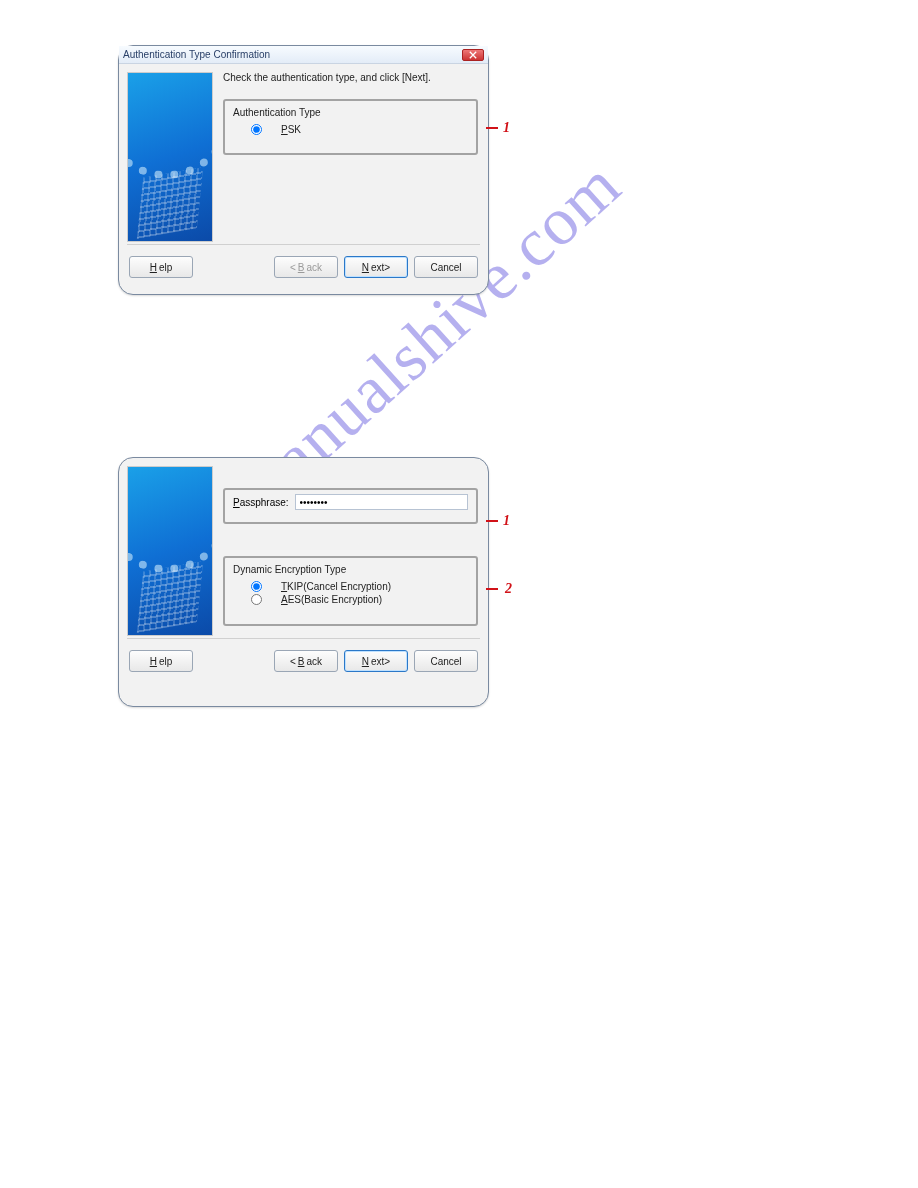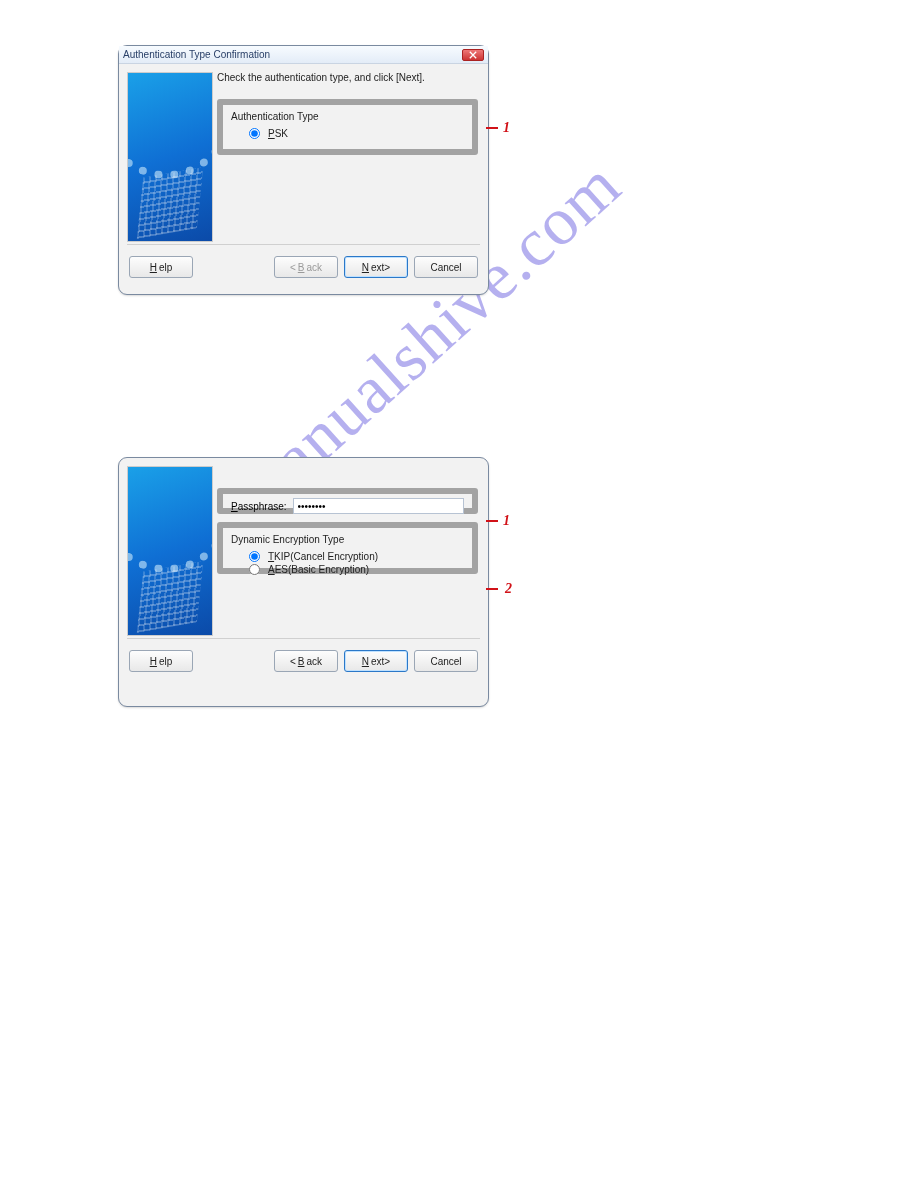--- a/index.html
+++ b/index.html
@@ -10,21 +10,21 @@
     height: 1188px;
     font-family: Tahoma, Arial, sans-serif;
     position: relative;
   }
   .page { position: relative; width: 918px; height: 1188px; }
 
   .dialog {
     position: absolute;
     width: 371px;
     border: 1px solid #7a8aa0;
-    border-radius: 9px;
+    border-radius: 15px;
     background: #f2f2f2;
     box-shadow: 0 1px 2px rgba(0,0,0,.15);
   }
   .dlg1 { left: 118px; top: 45px; height: 250px; }
   .dlg2 { left: 118px; top: 457px; height: 250px; }
 
   .titlebar {
     display: flex; align-items: center; justify-content: space-between;
     height: 18px;
     background: linear-gradient(#f7fbff,#e3ecf7);
@@ -59,31 +59,31 @@
   .sidebar-img::after {
     content:""; position:absolute; width:60px; height:60px;
     bottom:8px; left:12px;
     background:
       repeating-linear-gradient(0deg, rgba(255,255,255,.35) 0 2px, transparent 2px 6px),
       repeating-linear-gradient(90deg, rgba(255,255,255,.25) 0 2px, transparent 2px 6px);
     transform: skewY(-10deg) skewX(-6deg);
     opacity:.75;
   }
 
-  .content { flex: 1; padding: 8px 10px 0 4px; position: relative; }
+  .content { flex: 1; padding: 8px 10px 0 10px; position: relative; }
   .instruction { font-size: 10px; color: #222; line-height: 1.25; }
 
   
   .callout {
-    border: 6px solid #a3a3a3; border-radius: 3px;
+    border: 2px solid #a3a3a3; border-radius: 3px;
     padding: 6px 8px 8px 8px; margin-top: 14px; position: relative;
   }
   .callout-short { margin-top: 10px; padding: 4px 8px; }
   .callout-title { font-size: 10px; color: #222; margin-bottom: 4px; }
-  .radio-row { font-size: 10px; color: #222; display:flex; align-items:center; gap:8px; padding:2px 0 0 18px;}
+  .radio-row { font-size: 10px; color: #222; display:flex; align-items:center; gap:19px; padding:2px 0 0 18px;}
   .radio-row input[type="radio"] { width: 11px; height: 11px; margin:0; }
   .radio-row .ul { text-decoration: underline; }
 
   .inline-field { display:flex; align-items:center; gap:6px; font-size:10px;}
   .inline-field label .ul { text-decoration: underline; }
   .inline-field input[type="password"], .inline-field input[type="text"] {
     flex:1; height:16px; font-size:10px; padding:0 4px;
     border:1px solid #b7c3d3; background:#fff;
   }
 
@@ -176,30 +176,30 @@
         </button>
       <button class="btn">Cancel</button>
     </div>
   </div>
 
   <div class="dialog dlg2">
     <div class="body-row">
       <div class="sidebar-img"></div>
       <div class="content">
 
-        <div class="callout callout-short" style="margin-top:22px; height:26px;">
+        <div class="callout callout-short" style="margin-top:22px; height:36px;">
           <div class="inline-field">
             <label><span class="ul">P</span><span>assphrase:</span></label>
             <input type="text" value="••••••••" style="">
           </div>
         </div>
         <span class="leader" style="top:62px; right:-10px; width:12px;"></span>
         <span class="marker" style="top:55px; right:-22px;">1</span>
 
-        <div class="callout" style="margin-top:8px; height:52px;">
+        <div class="callout" style="margin-top:32px; height:70px;">
           <div class="callout-title">Dynamic Encryption Type</div>
           <label class="radio-row">
             <input type="radio" name="enc" checked="" style="">
             <span><span class="ul">T</span><span>KIP(Cancel Encryption)</span></span>
           </label>
           <label class="radio-row">
             <input type="radio" name="enc" style="">
             <span><span class="ul">A</span><span>ES(Basic Encryption)</span></span>
           </label>
         </div>

